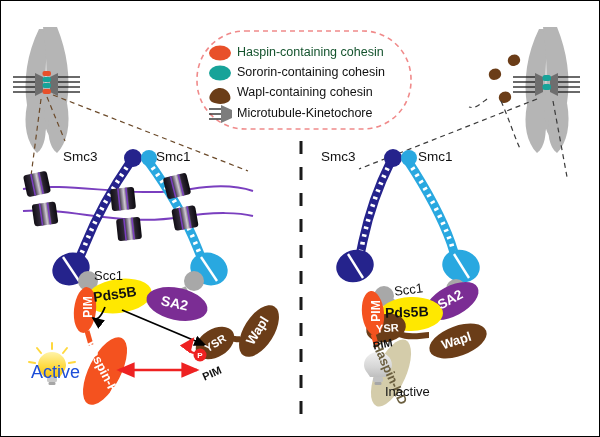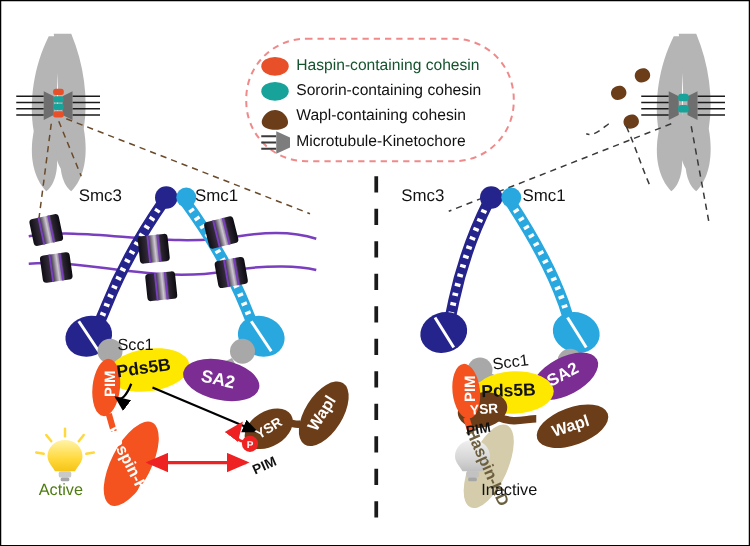--- a/index.html
+++ b/index.html
@@ -285,21 +285,21 @@
 <div style="position:absolute;left:62px;top:148px;font-size:13.5px;color:#111;" class="lbl">Smc3</div>
 <div style="position:absolute;left:155px;top:148px;font-size:13.5px;color:#111;" class="lbl">Smc1</div>
 <div style="position:absolute;left:93px;top:267px;font-size:13px;color:#111;" class="lbl">Scc1</div>
 <div style="position:absolute;left:92px;top:285px;font-size:14px;font-weight:bold;color:#111;transform:rotate(-8deg);" class="lbl">Pds5B</div>
 <div style="position:absolute;left:160px;top:294px;font-size:14px;font-weight:bold;color:#ffffff;transform:rotate(12deg);" class="lbl">SA2</div>
 <div style="position:absolute;left:76px;top:299px;font-size:12px;font-weight:bold;color:#ffffff;transform:rotate(-90deg);transform-origin:center;" class="lbl">PIM</div>
 <div style="position:absolute;left:70px;top:363px;font-size:13px;font-weight:bold;color:#ffffff;transform:rotate(63deg);transform-origin:center;white-space:nowrap;" class="lbl">Haspin-KD</div>
 <div style="position:absolute;left:241px;top:322px;font-size:13px;font-weight:bold;color:#ffffff;transform:rotate(-58deg);transform-origin:center;" class="lbl">Wapl</div>
 <div style="position:absolute;left:203px;top:336px;font-size:11px;font-weight:bold;color:#ffffff;transform:rotate(-32deg);transform-origin:center;" class="lbl">YSR</div>
 <div style="position:absolute;left:201px;top:366px;font-size:11px;font-weight:bold;color:#111;transform:rotate(-24deg);transform-origin:center;" class="lbl">PIM</div>
-<div style="position:absolute;left:30px;top:383px;font-size:13px;color:#4d7c0f;" class="lbl">Active</div>
+<div style="position:absolute;left:30px;top:361px;font-size:18px;color:#1d4ed8;" class="lbl">Active</div>
 
 <div style="position:absolute;left:320px;top:148px;font-size:13.5px;color:#111;" class="lbl">Smc3</div>
 <div style="position:absolute;left:417px;top:148px;font-size:13.5px;color:#111;" class="lbl">Smc1</div>
 <div style="position:absolute;left:393px;top:281px;font-size:13px;color:#111;transform:rotate(-7deg);" class="lbl">Scc1</div>
 <div style="position:absolute;left:384px;top:303px;font-size:14px;font-weight:bold;color:#111;transform:rotate(-2deg);" class="lbl">Pds5B</div>
 <div style="position:absolute;left:436px;top:291px;font-size:13.5px;font-weight:bold;color:#ffffff;transform:rotate(-28deg);" class="lbl">SA2</div>
 <div style="position:absolute;left:364px;top:303px;font-size:12px;font-weight:bold;color:#ffffff;transform:rotate(-90deg);transform-origin:center;" class="lbl">PIM</div>
 <div style="position:absolute;left:356px;top:365px;font-size:13px;font-weight:bold;color:#6b5f3f;transform:rotate(66deg);transform-origin:center;white-space:nowrap;" class="lbl">Haspin-KD</div>
 <div style="position:absolute;left:440px;top:332px;font-size:13px;font-weight:bold;color:#ffffff;transform:rotate(-18deg);transform-origin:center;" class="lbl">Wapl</div>
 <div style="position:absolute;left:375px;top:321px;font-size:11px;font-weight:bold;color:#ffffff;transform:rotate(-4deg);transform-origin:center;" class="lbl">YSR</div>

